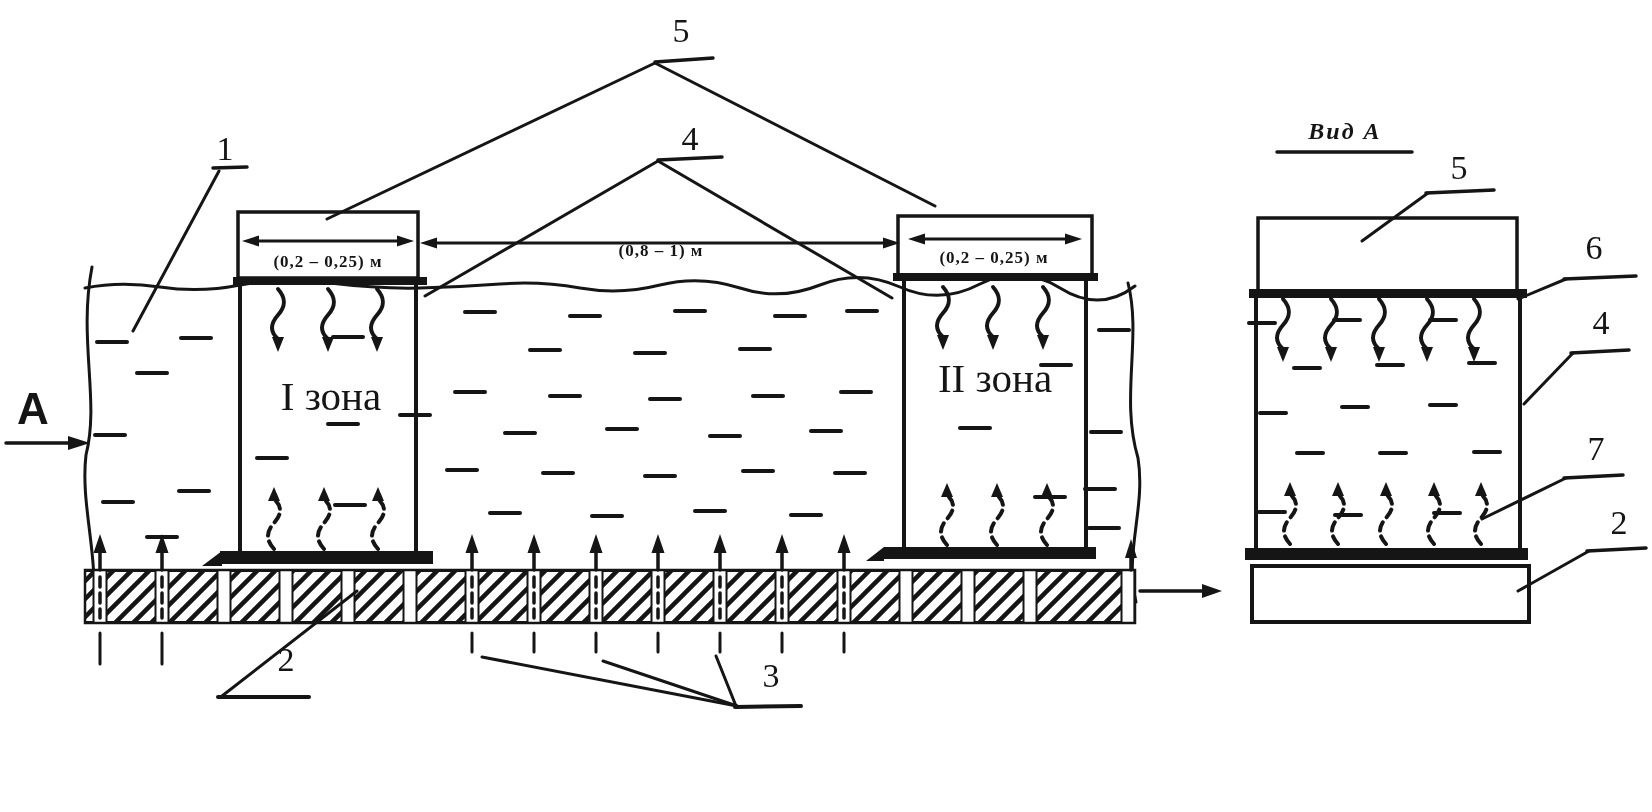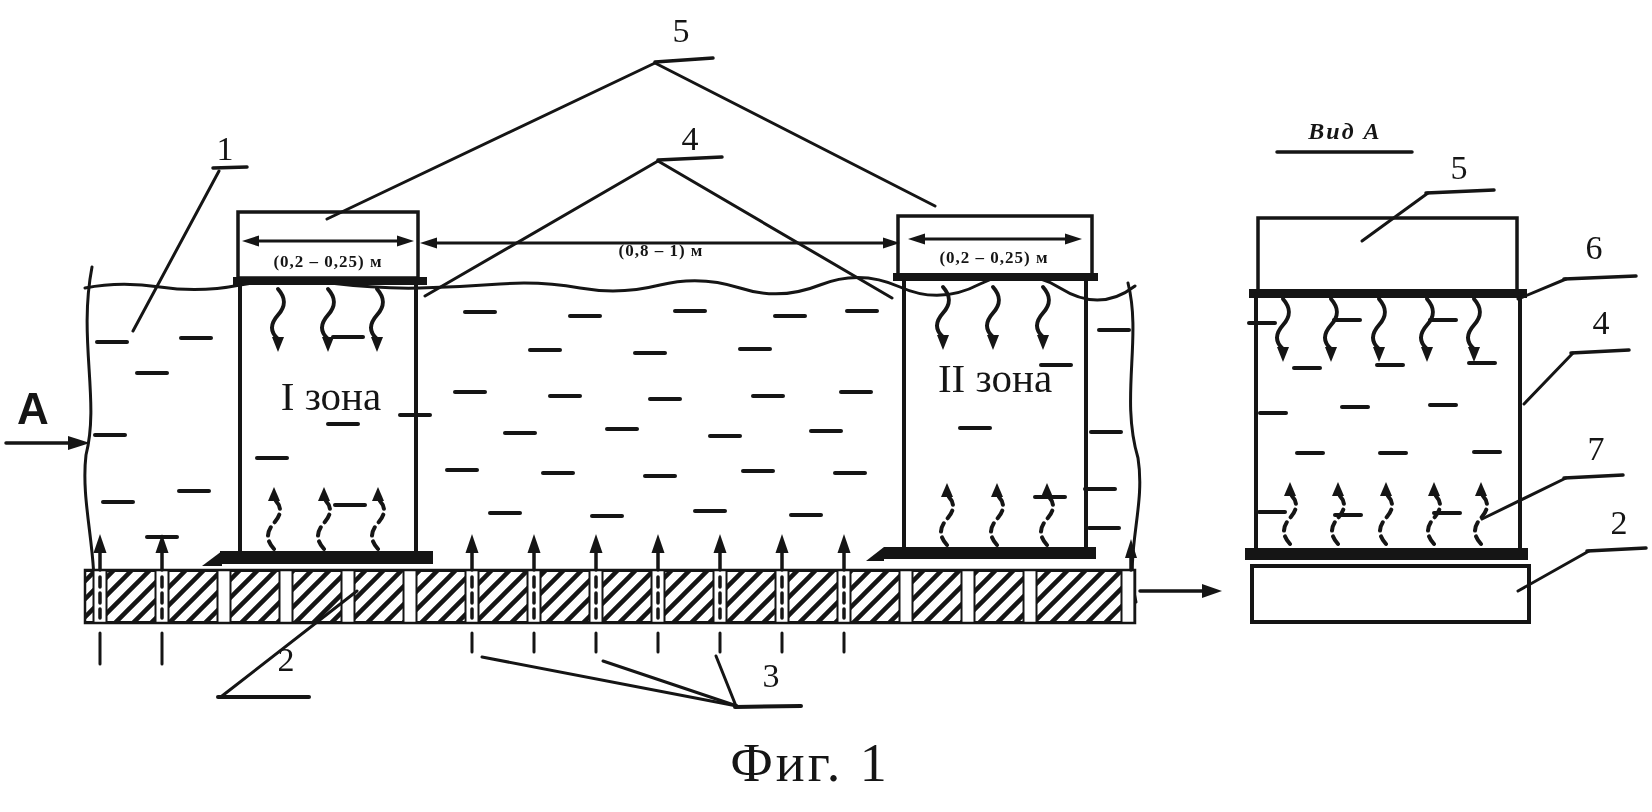--- a/index.html
+++ b/index.html
@@ -332,14 +332,13 @@
   <div class="lbl dim" style="left:661px;top:215px">(0,8 – 1) м</div>
   <div class="lbl dim" style="left:994px;top:222px">(0,2 – 0,25) м</div>
 
   <div class="lbl title" style="left:1345px;top:131px">Вид А</div>
   <div class="lbl ref" style="left:1459px;top:168px">5</div>
   <div class="lbl ref" style="left:1594px;top:248px">6</div>
   <div class="lbl ref" style="left:1601px;top:323px">4</div>
   <div class="lbl ref" style="left:1596px;top:449px">7</div>
   <div class="lbl ref" style="left:1619px;top:523px">2</div>
 
-  <div class="lbl cap" style="left:810px;top:763px">Фиг. 1</div>
 </div>
 
 </body></html>

